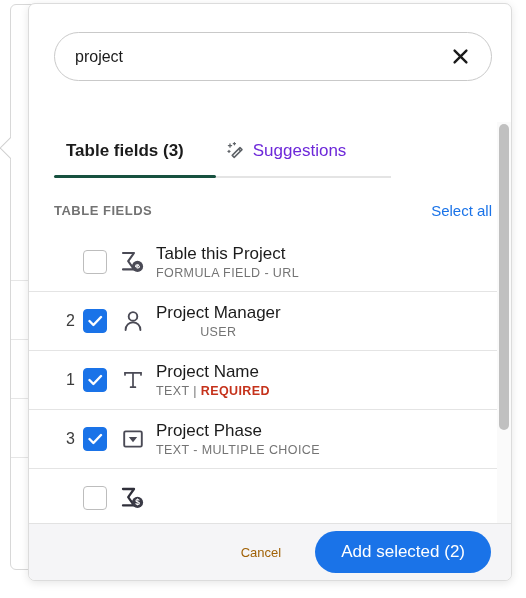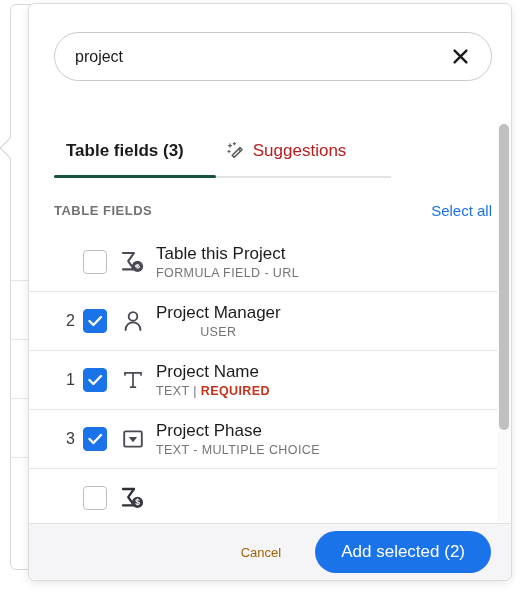--- a/index.html
+++ b/index.html
@@ -119,21 +119,21 @@
     height: 44px;
     display: flex;
     align-items: center;
     gap: 7px;
     cursor: pointer;
     padding: 0 4px;
     position: relative;
   }
   .tab-label { font-size: 17px; }
   .tab.active .tab-label { color: #1b1b1b; font-weight: bold; }
-  .tab.inactive .tab-label { color: #b91c1c; }
+  .tab.inactive .tab-label { color: #6d28d9; }
   .tab-underline-active {
     position: absolute;
     left: 25px;
     top: 171px;
     width: 162px;
     height: 3px;
     background: #17513f;
     border-radius: 2px;
   }
   .tab-underline-rest {

